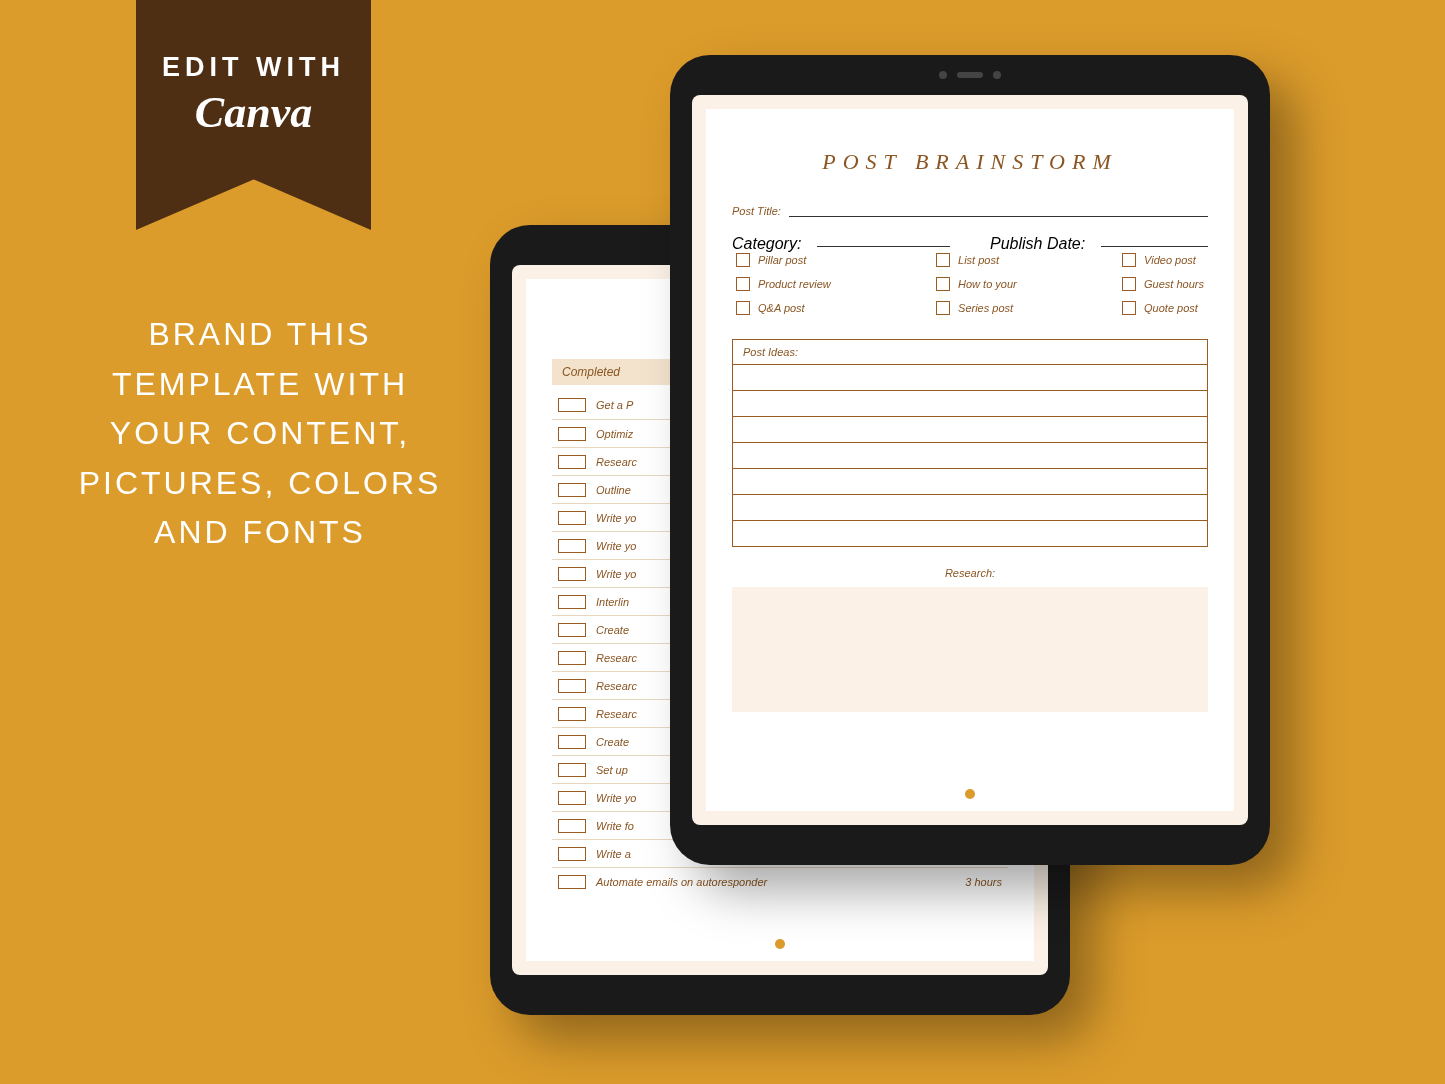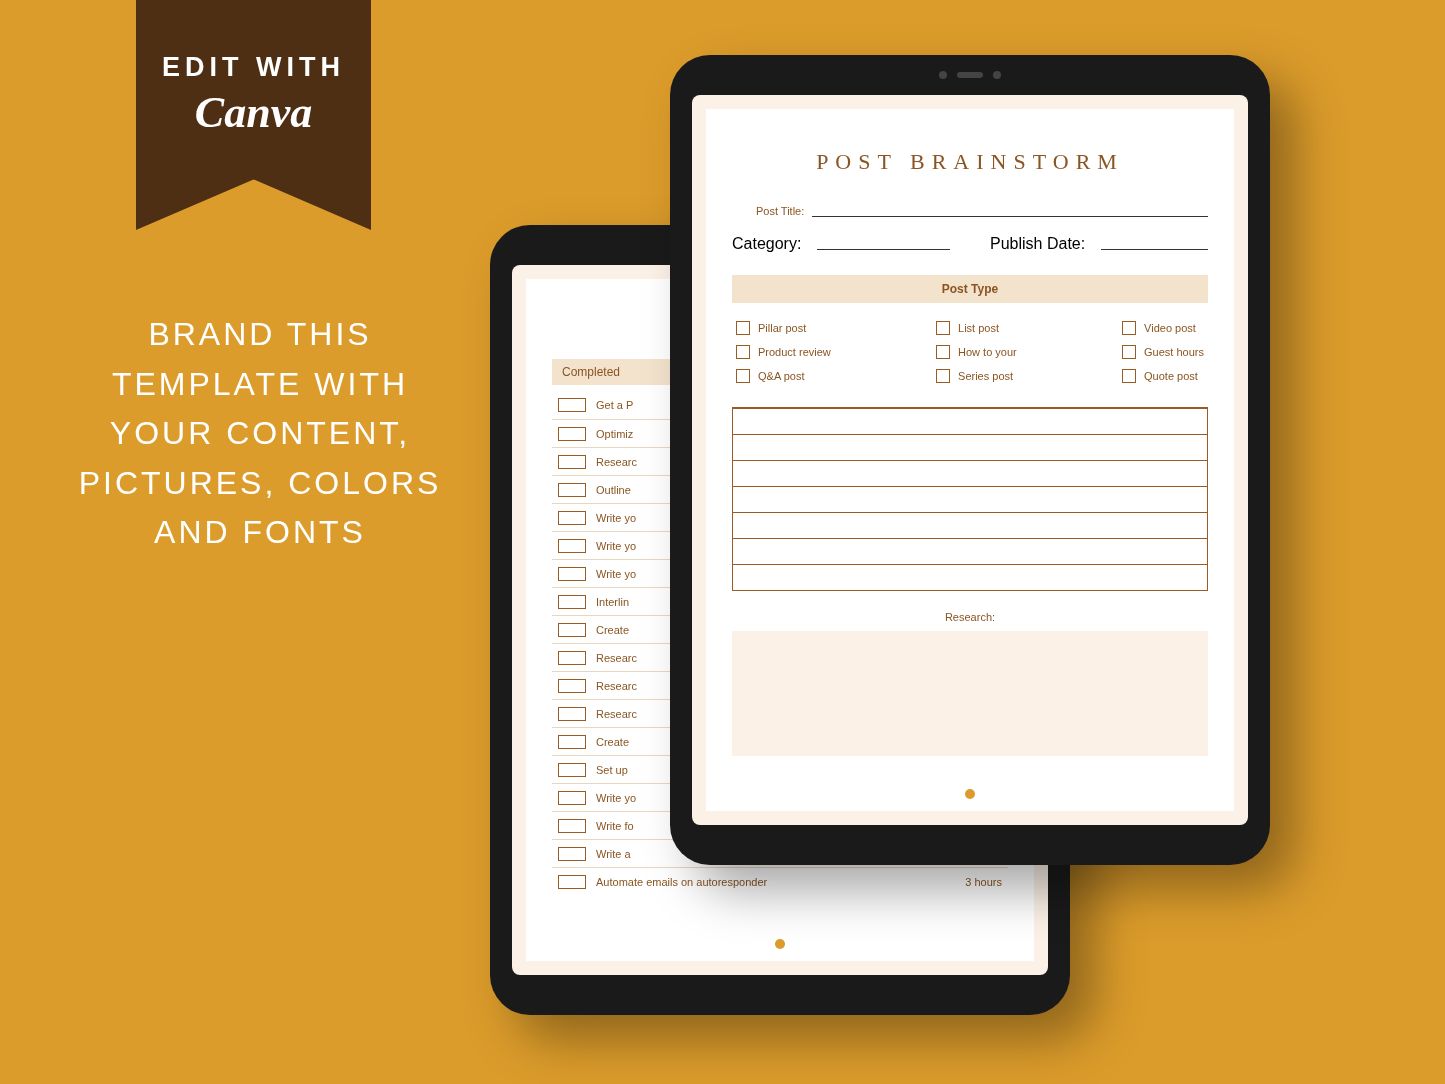--- a/index.html
+++ b/index.html
@@ -43,44 +43,45 @@
   .ipad .camera{position:absolute;top:16px;left:50%;transform:translateX(-50%);display:flex;gap:10px;align-items:center;}
   .ipad .camera .dot{width:8px;height:8px;border-radius:50%;background:#444;}
   .ipad .camera .slot{width:26px;height:6px;border-radius:3px;background:#444;}
   .screen{
     position:absolute;top:40px;bottom:40px;left:22px;right:22px;border-radius:8px;background:var(--cream);
     overflow:hidden;
   }
   .page-inner{
     position:absolute;top:14px;bottom:14px;left:14px;right:14px;background:var(--white);
     padding:34px 26px 28px 26px;
+    font-style:italic;
   }
 
   
   .back-title{font-family:Georgia,serif;color:var(--text-brown);text-align:center;letter-spacing:5px;font-size:22px;}
   .back-header{background:var(--cream2);padding:6px 10px;color:var(--text-brown);font-size:12px;margin-top:20px;}
   .back-rows{margin-top:6px;}
   .back-row{display:flex;align-items:center;gap:10px;height:28px;border-top:1px solid #e8d7bf;padding:0 6px;}
   .back-row:first-child{border-top:none;}
   .back-row .chk{width:28px;height:14px;border:1px solid var(--line);}
   .back-row .lbl{font-size:11px;color:var(--text-brown);}
   .back-row .hrs{margin-left:auto;font-size:11px;color:var(--text-brown);}
   .page-dot{position:absolute;bottom:12px;left:50%;transform:translateX(-50%);width:10px;height:10px;border-radius:50%;background:var(--bg);}
 
   
   .ipad.front{left:670px;top:55px;width:600px;height:810px;}
 
   .front-title{font-family:Georgia,serif;color:var(--text-brown);text-align:center;letter-spacing:7px;font-size:22px;margin-top:6px;margin-bottom:30px;}
 
-  .field-row{display:flex;align-items:flex-end;gap:8px;font-size:11px;color:var(--text-brown);margin-bottom:18px;margin-left:24px;}
+  .field-row{display:flex;align-items:flex-end;gap:8px;font-size:11px;color:var(--text-brown);margin-bottom:18px;}
   .field-label{white-space:nowrap;}
   .field-line{flex:1;border-bottom:1px solid #333;height:12px;}
 
   .two-fields{display:flex;gap:40px;}
-  .two-fields .half{flex:1;display:flex;align-items:center;gap:16px;}
+  .two-fields .half{flex:1;display:flex;align-items:flex-start;gap:16px;}
 
   .bar{background:var(--cream2);text-align:center;color:var(--text-brown);font-size:12px;font-weight:600;padding:7px 0;margin:22px 0 18px 0;}
 
   .checks{display:flex;justify-content:space-between;padding:0 4px;}
   .check-col{display:flex;flex-direction:column;gap:10px;}
   .check-item{display:flex;align-items:center;gap:8px;}
   .box{width:14px;height:14px;border:1px solid var(--line);}
   .check-item span{font-size:11px;color:var(--text-brown);}
 
   .ideas-box{border:1px solid var(--line);margin-top:24px;}
@@ -213,21 +214,20 @@
         <div class="half">
           <span class="field-label">Category:</span>
           <span class="field-line"></span>
         </div>
         <div class="half">
           <span class="field-label">Publish Date:</span>
           <span class="field-line"></span>
         </div>
       </div>
 
-      <div class="bar">Post Type</div>
 
       <div class="checks">
         <div class="check-col" id="col1">
             <div class="check-item">
               <div class="box"></div>
               <span>Pillar post</span>
             </div>
             <div class="check-item">
               <div class="box"></div>
               <span>Product review</span>
@@ -261,20 +261,21 @@
               <span>Guest hours</span>
             </div>
             <div class="check-item">
               <div class="box"></div>
               <span>Quote post</span>
             </div>
           </div>
       </div>
 
       <div class="ideas-box">
+        <div class="hdr">Post Ideas:</div>
         <div id="ideas-rows">
             <div class="row"></div>
             <div class="row"></div>
             <div class="row"></div>
             <div class="row"></div>
             <div class="row"></div>
             <div class="row"></div>
             <div class="row"></div>
           </div>
       </div>

